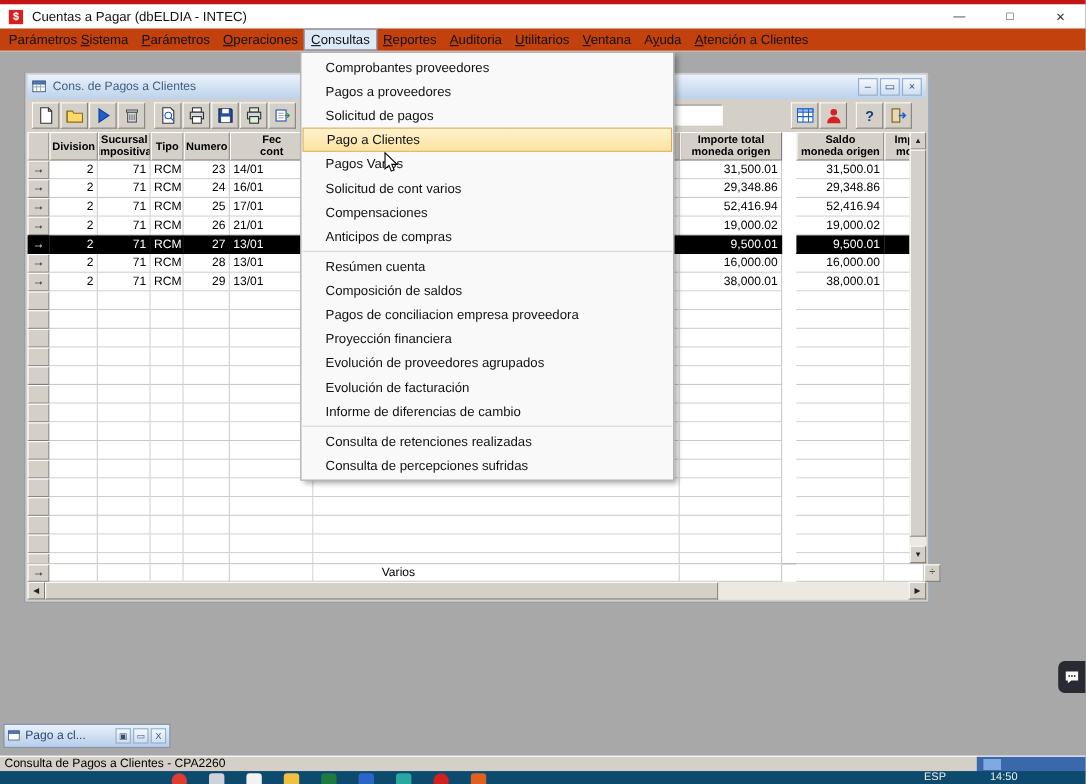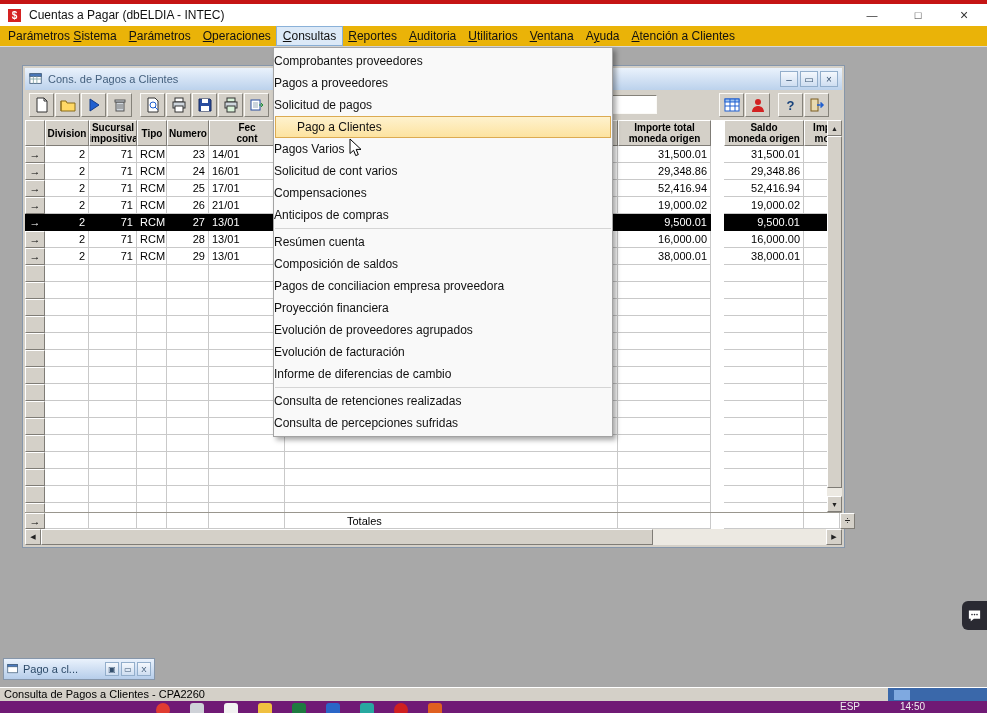--- a/index.html
+++ b/index.html
@@ -8,21 +8,21 @@
 
   
   .red-strip{position:absolute;left:0;top:0;width:987px;height:4px;background:#c51414;}
   .titlebar{position:absolute;left:0;top:4px;width:987px;height:22px;background:#ffffff;display:flex;align-items:center;}
   .app-icon{width:13px;height:13px;margin-left:8px;background:#d42222;color:#fff;font-size:10px;font-weight:bold;display:flex;align-items:center;justify-content:center;flex:none;}
   .app-title{margin-left:8px;font-size:12px;color:#111;white-space:nowrap;}
   .win-controls{position:absolute;right:0;top:0;height:22px;display:flex;}
   .win-btn{width:46px;height:22px;display:flex;align-items:center;justify-content:center;font-size:11px;color:#333;}
   .win-btn.close{font-size:14px;}
 
-  .menubar{position:absolute;left:0;top:26px;width:987px;height:21px;background:#eab308;border-bottom:1px solid #d8d8d8;display:flex;align-items:center;padding-left:2px;}
+  .menubar{position:absolute;left:0;top:26px;width:987px;height:21px;background:#c2410c;border-bottom:1px solid #d8d8d8;display:flex;align-items:center;padding-left:2px;}
   .mb-item{padding:2px 6px;font-size:12px;color:#111;white-space:nowrap;}
   .mb-item.open{background:#dce9f7;outline:1px solid #8ab1d8;}
 
   
   .child-window{position:absolute;left:22px;top:65px;width:823px;height:483px;background:#d4d0c8;border:1px solid #8696aa;padding:2px;z-index:10;}
   .cw-titlebar{height:22px;background:linear-gradient(#eaf2fc,#bcd2ec);display:flex;align-items:center;padding:0 4px;}
   .cw-title{font-size:11px;color:#44607e;margin-left:5px;flex:1;white-space:nowrap;overflow:hidden;}
   .cw-btn{width:18px;height:16px;margin-left:2px;font-size:10px;display:flex;align-items:center;justify-content:center;color:#35506e;background:linear-gradient(#f4f8fd,#cfdef1);border:1px solid #93aecb;flex:none;}
 
   .cw-toolbar{height:30px;background:#d4d0c8;display:flex;align-items:center;padding:0 4px;position:relative;}
@@ -67,35 +67,35 @@
   .t-mid{padding-left:62px;}
   .spin{width:15px;flex:none;background:#d4d0c8;border:1px solid;border-color:#ffffff #7f7c76 #7f7c76 #ffffff;font-size:10px;line-height:14px;text-align:center;color:#222;}
 
   .hscroll{display:flex;height:16px;background:#ece9e2;}
   .hs-btn{width:16px;height:16px;}
   .hs-thumb{width:612px;background:#d4d0c8;border:1px solid;border-color:#ffffff #7f7c76 #7f7c76 #ffffff;flex:none;}
   .hs-track{flex:1;background:#ece9e2;}
 
   
   .dropdown{position:absolute;left:273px;top:47px;width:340px;background:#f9f9f9;border:1px solid #a3a3a3;box-shadow:3px 3px 5px rgba(0,0,0,.35);padding:2px 0;z-index:50;}
-  .menu-item{height:22px;line-height:22px;font-size:12px;color:#111;white-space:nowrap;overflow:hidden;}
+  .menu-item{height:22px;line-height:22px;padding-left:22px;font-size:12px;color:#111;white-space:nowrap;overflow:hidden;}
   .menu-item.highlight{background:linear-gradient(#fef2ce,#fde3a0);border:1px solid #dcab52;line-height:20px;margin:0 1px;padding-left:21px;}
   .menu-sep{height:1px;background:#d5d5d5;margin:2px 1px;}
 
   
   .min-window{position:absolute;left:3px;top:658px;width:152px;height:22px;background:linear-gradient(#eaf2fc,#b6cdea);border:1px solid #8696aa;display:flex;align-items:center;padding:0 3px;z-index:5;}
   .min-title{font-size:11px;color:#2c4a68;margin-left:4px;flex:1;white-space:nowrap;overflow:hidden;}
   .min-btn{width:14px;height:14px;margin-left:2px;font-size:8px;display:flex;align-items:center;justify-content:center;color:#35506e;background:linear-gradient(#f4f8fd,#cfdef1);border:1px solid #93aecb;flex:none;}
 
   
   .statusbar{position:absolute;left:0;top:687px;width:987px;height:14px;background:#d4d0c8;border-top:1px solid #ffffff;font-size:11px;line-height:13px;padding-left:4px;color:#000;}
   .status-blue{position:absolute;right:0;top:0;height:14px;width:99px;background:#3a68aa;}
   .status-blue-light{position:absolute;left:6px;top:2px;width:16px;height:10px;background:#7fa9e0;}
 
-  .taskbar{position:absolute;left:0;top:701px;width:987px;height:12px;background:#701a75;overflow:hidden;}
+  .taskbar{position:absolute;left:0;top:701px;width:987px;height:12px;background:#0c4a6e;overflow:hidden;}
   .tk-ico{position:absolute;top:2px;width:14px;height:14px;border-radius:3px;}
   .tk-text{position:absolute;top:0;color:#eee;font-size:10px;line-height:12px;}
 
   .chat-fab{position:absolute;left:962px;top:601px;width:25px;height:29px;background:#2a2a32;border-radius:6px 0 0 6px;display:flex;align-items:center;justify-content:center;z-index:60;}
 
   .cursor{position:absolute;left:349px;top:138px;z-index:100;}
   u{text-decoration:underline;}
 </style>
 </head>
 <body>
@@ -589,21 +589,21 @@
 
     <div class="trow">
       <div class="cell c-marker">
           <span class="mkarrow">→</span>
         </div>
       <div class="cell c-div"></div>
       <div class="cell c-suc"></div>
       <div class="cell c-tipo"></div>
       <div class="cell c-num"></div>
       <div class="cell c-fec"></div>
-      <div class="cell c-mid t-mid">Totales</div>
+      <div class="cell c-mid t-mid">Varios</div>
       <div class="cell c-imp"></div>
       <div class="cell c-sal"></div>
       <div class="cell c-impm"></div>
       <div class="spin">÷</div>
     </div>
 
     <div class="hscroll">
       <div class="hs-btn">◀</div>
       <div class="hs-thumb"></div>
       <div class="hs-track"></div>

